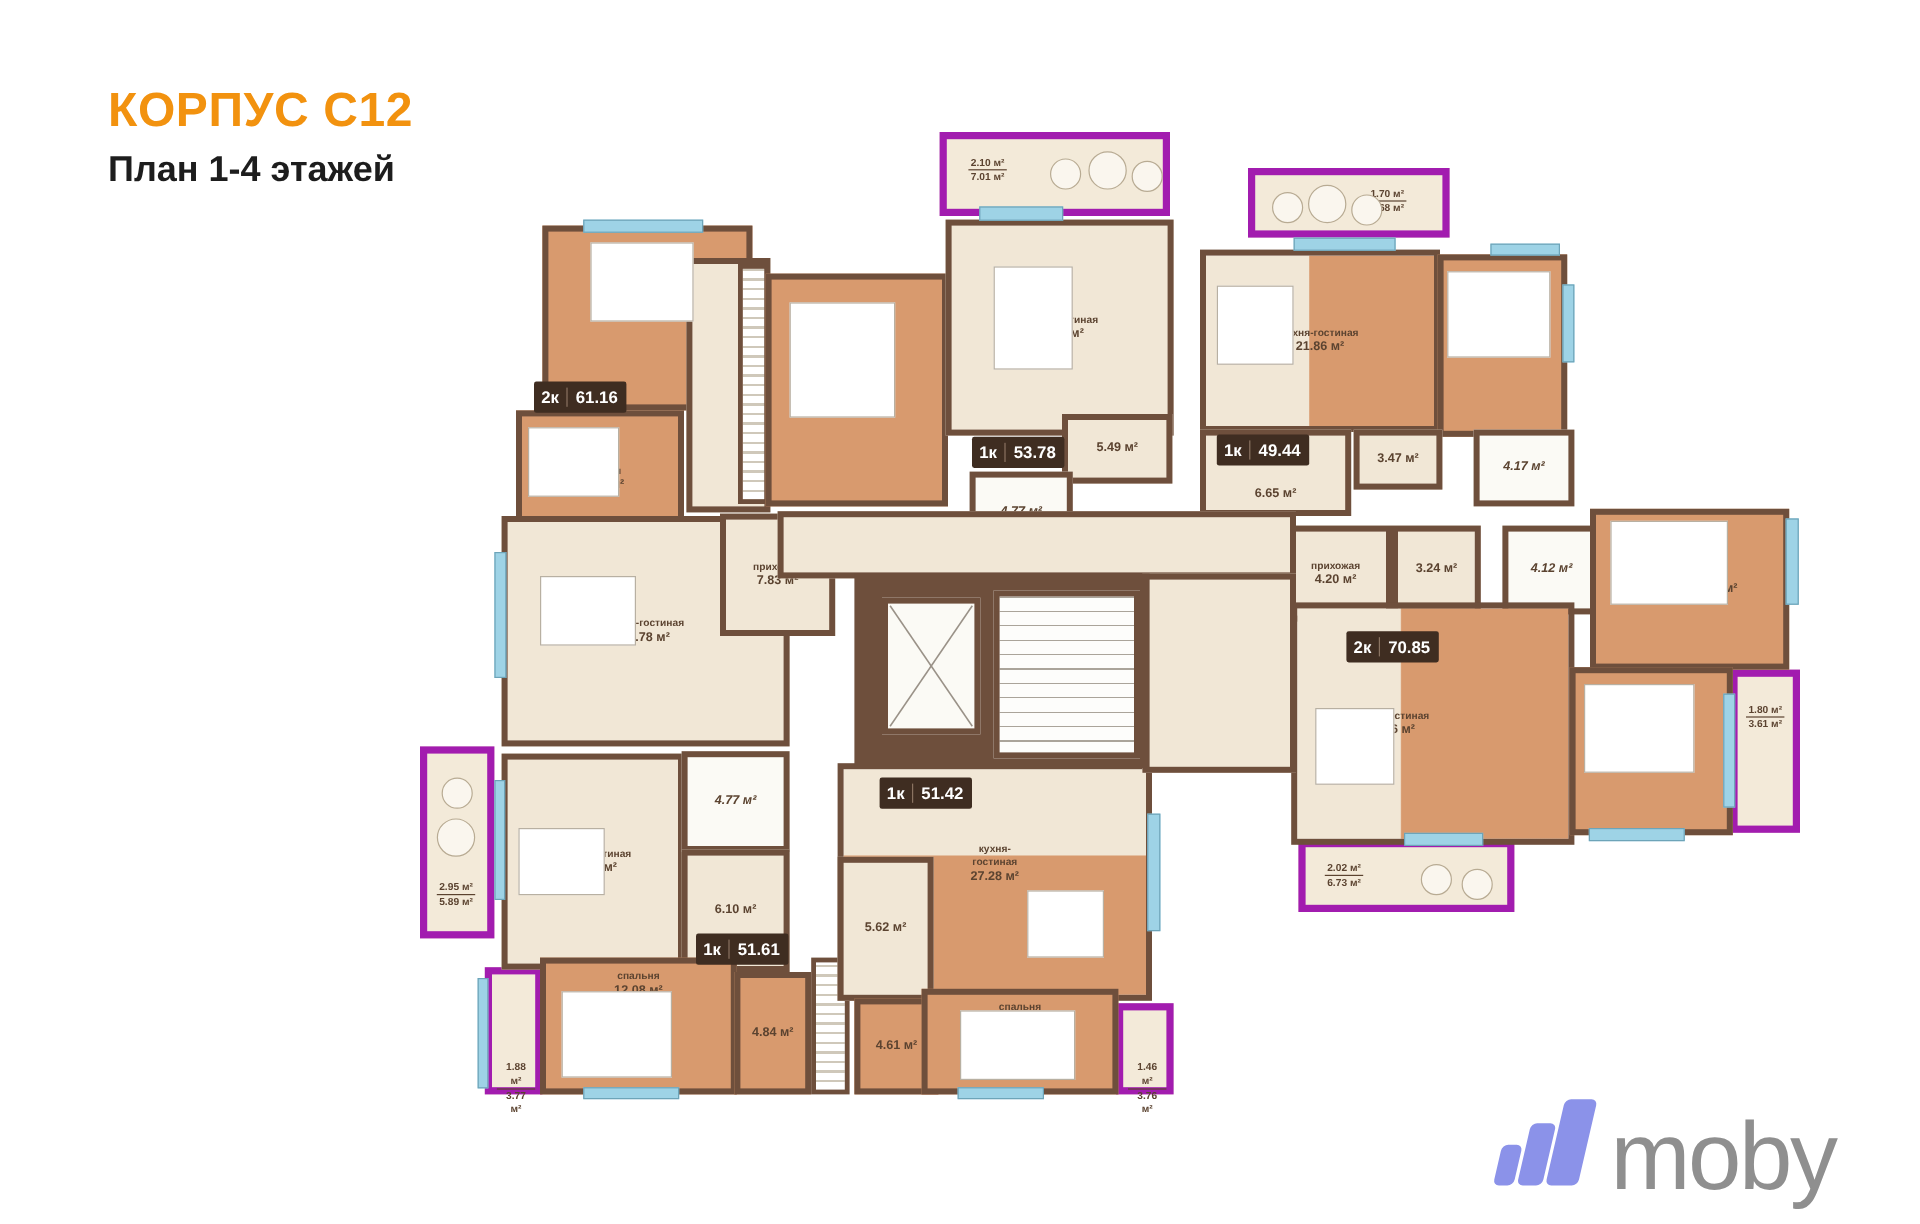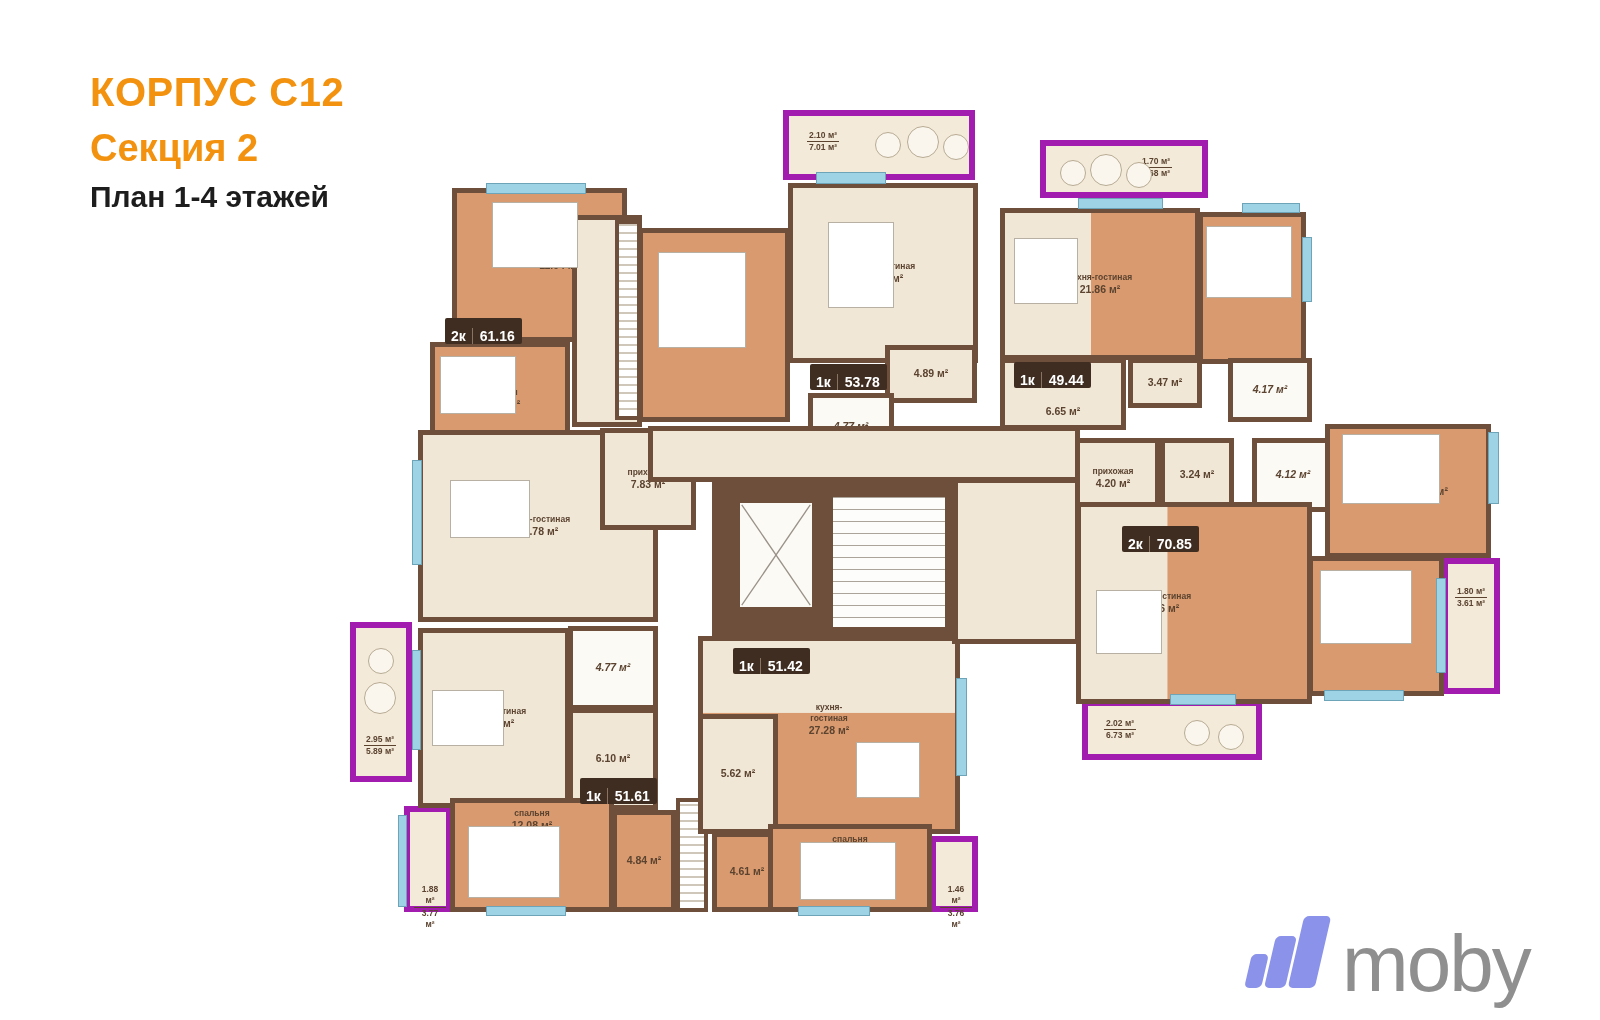--- a/index.html
+++ b/index.html
@@ -30,21 +30,21 @@
   .lbl-inline .nm,.lbl-inline .ar{display:inline-block;margin:0 2px;vertical-align:middle;}
 
   
   .balc{position:absolute;box-sizing:border-box;background:#f3ead9;border:6px solid #a21caf;z-index:0;}
   .bl{position:absolute;color:var(--label-brown,#5B4330);font-size:8.5px;font-weight:700;text-align:center;line-height:1.35;}
   .bl .v1,.bl .v2{display:block;padding:0 2px;}
   .bl .v2{border-top:1px solid var(--label-brown,#5B4330);}
   .circ{position:absolute;width:24px;height:24px;border-radius:50%;background:#faf6ee;border:1px solid #b8ab93;}
 
   
-  .badge{position:absolute;display:flex;align-items:flex-end;height:26px;background:var(--badge-brown,#3F2D21);
+  .badge{position:absolute;display:flex;align-items:center;height:26px;background:var(--badge-brown,#3F2D21);
          color:#fff;font-weight:700;font-size:14px;z-index:6;border-radius:2px;cursor:pointer;}
   .badge .bt{padding:0 6px;border-right:1px solid #8a7361;}
   .badge .bn{padding:0 7px;}
 
   
   .window{position:absolute;background:var(--window-blue,#9ED3E6);border:1px solid #6da4b8;box-sizing:border-box;z-index:4;}
   .core{position:absolute;background:var(--wall-brown,#6E4F3C);z-index:1;}
   .elev{z-index:2;}
   .elev svg{width:100%;height:100%;display:block;}
   .stairs{z-index:2;background:#fdfdfb;background-image:repeating-linear-gradient(180deg,#aaa49a 0 1px,transparent 1px 12px);}
@@ -61,21 +61,20 @@
   .bar3{width:27px;height:72px;}
   .logo-text{font-size:80px;font-weight:400;color:var(--logo-text-gray,#8F8F8F);line-height:.95;letter-spacing:-2px;}
 </style>
 </head>
 <body>
 
 <div id="canvas">
 
   <div class="title">
     <div class="t1">КОРПУС С12</div>
-    <div class="t2">Секция 2</div>
     <div class="t3">План 1-4 этажей</div>
   </div>
 
   <div class="room wood" style="left:452px;top:188px;width:175px;height:154px">
     <div class="rlabel lbl-inline">
       <span class="nm">спальня</span><span class="ar">11.94 м²</span>
     </div>
   </div>
   <div class="room wood" style="left:430px;top:342px;width:140px;height:114px">
     <div class="rlabel">
@@ -105,21 +104,21 @@
     </div>
   </div>
   <div class="room cream" style="left:788px;top:183px;width:190px;height:180px">
     <div class="rlabel">
       <span class="nm">кухня-гостиная</span>
         <span class="ar">24.87 м²</span>
     </div>
   </div>
   <div class="room cream" style="left:885px;top:345px;width:92px;height:58px">
     <div class="rlabel">
-        <span class="ar">4.89 м²</span>
+        <span class="ar">5.49 м²</span>
       </div>
   </div>
   <div class="room whiteR lbl-bottom" style="left:808px;top:393px;width:86px;height:52px">
     <div class="rlabel">
         <span class="ar">4.77 м²</span>
       </div>
   </div>
 
   <div class="room splitR" style="left:1000px;top:208px;width:200px;height:152px">
     <div class="rlabel">

